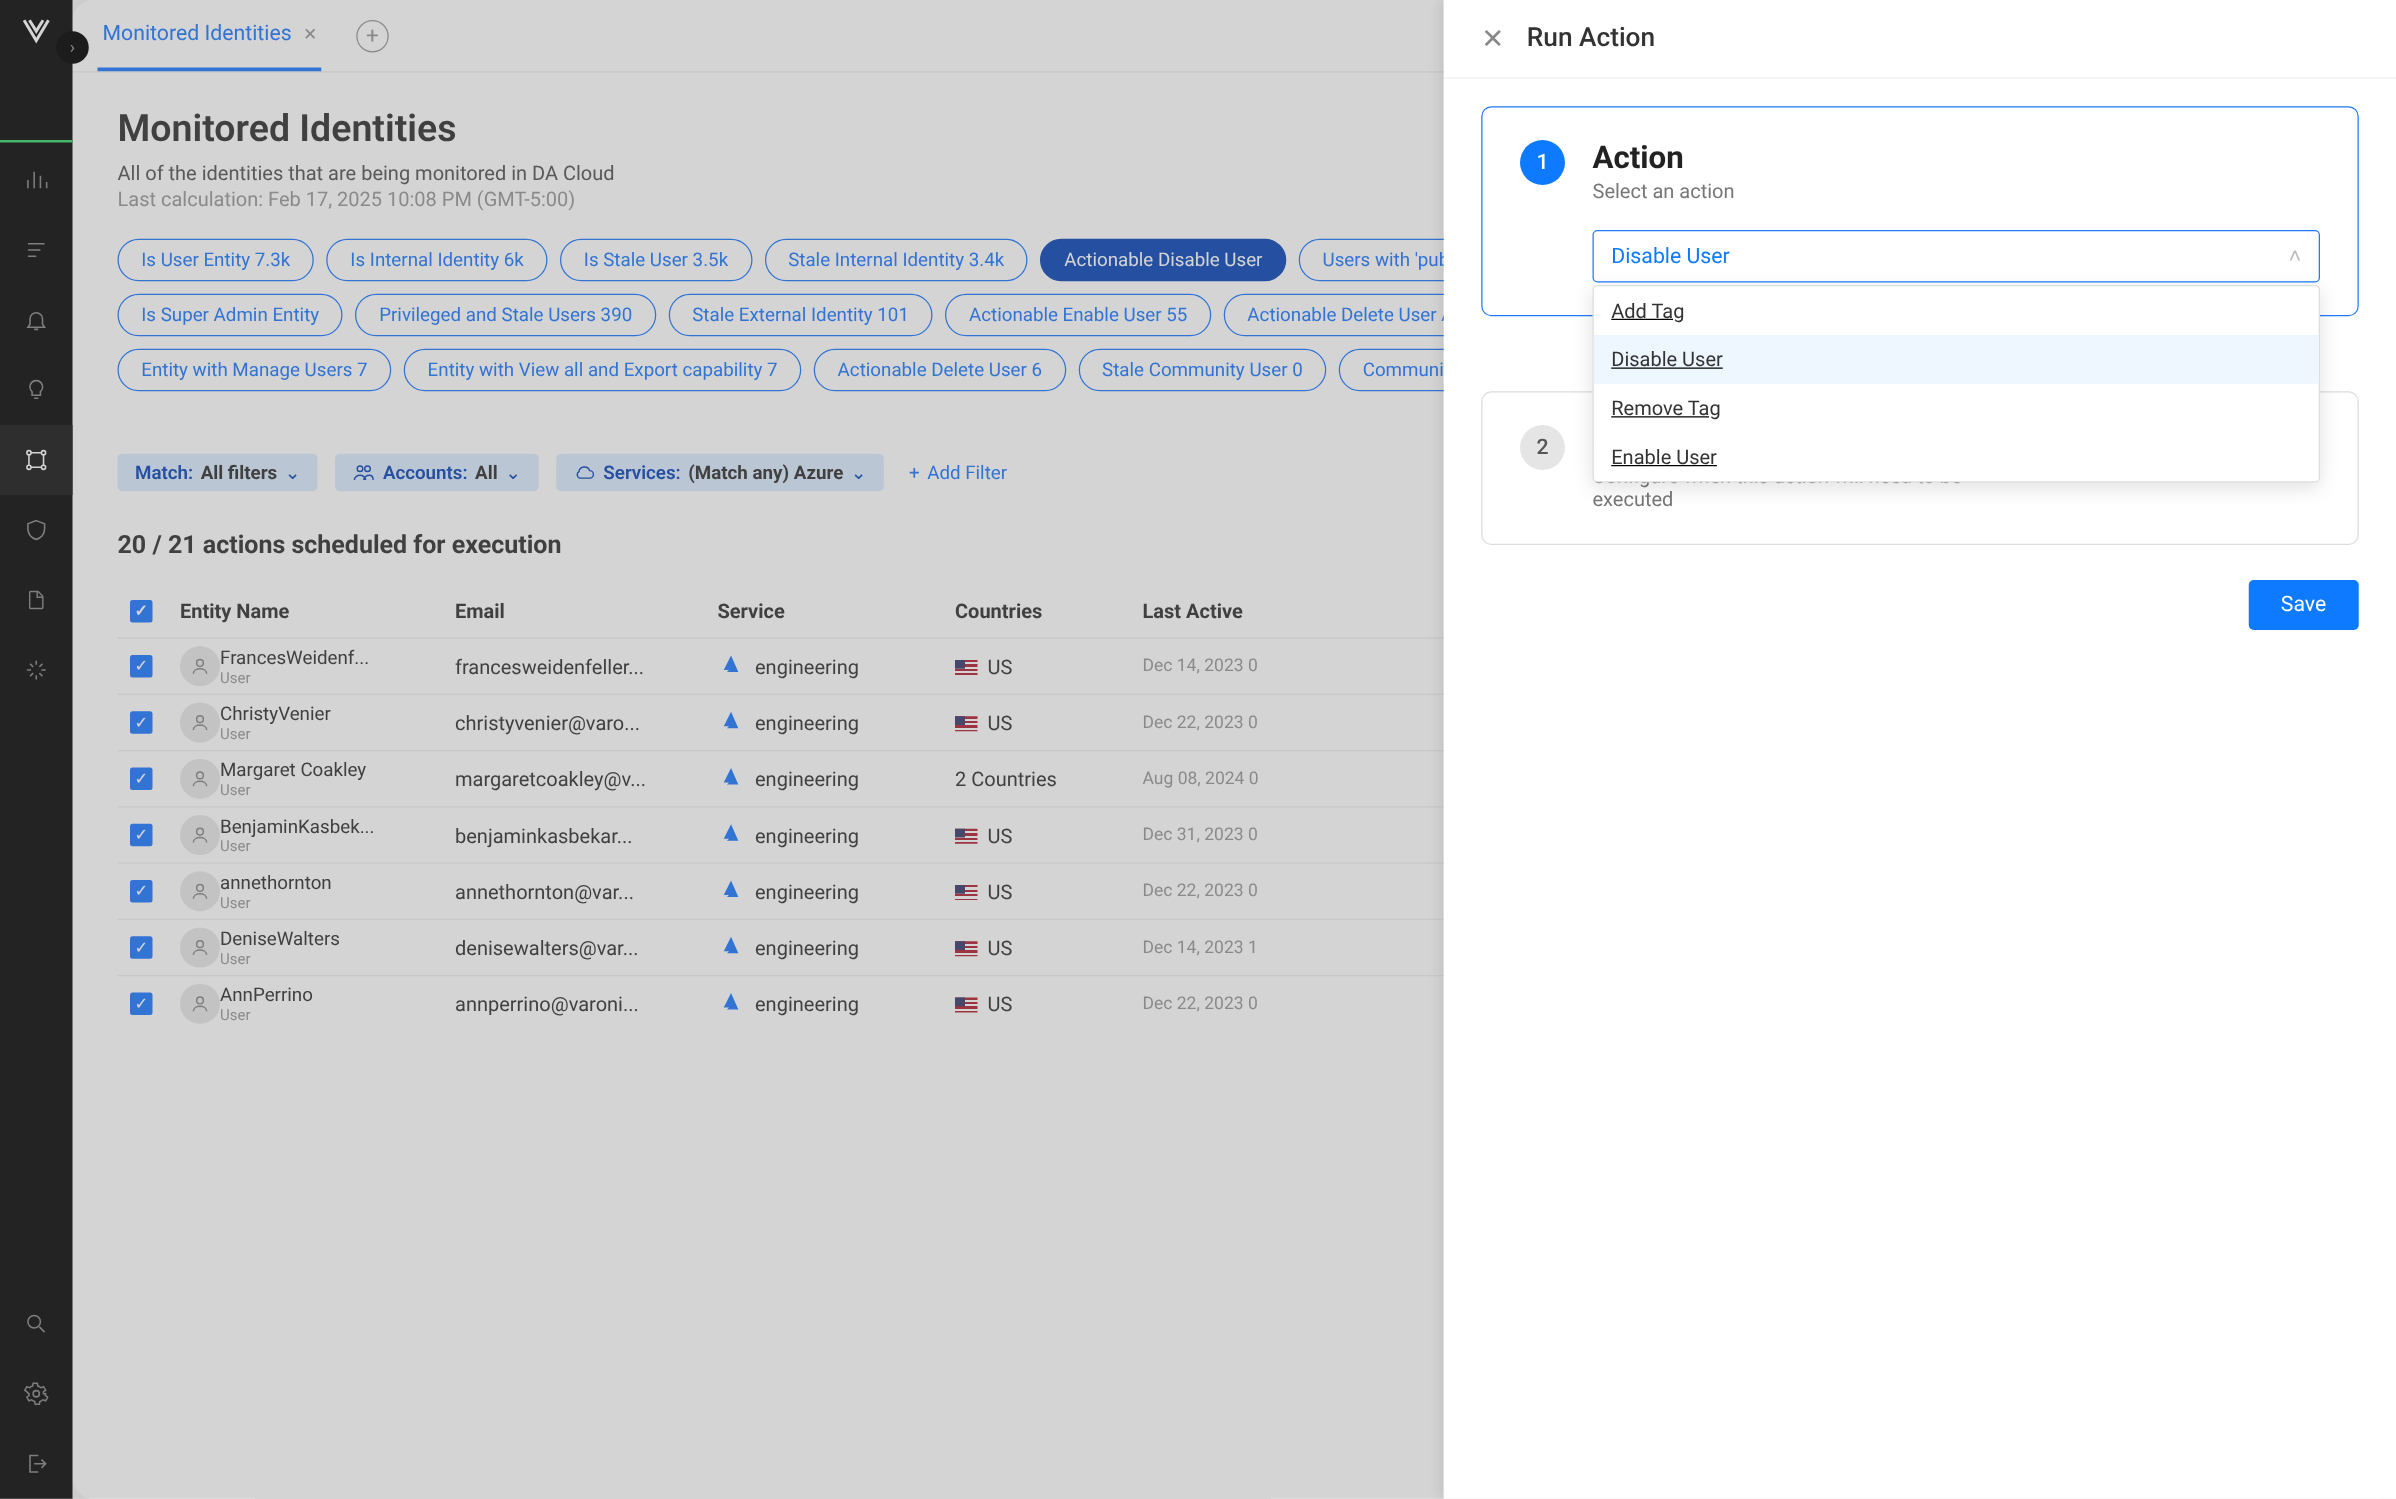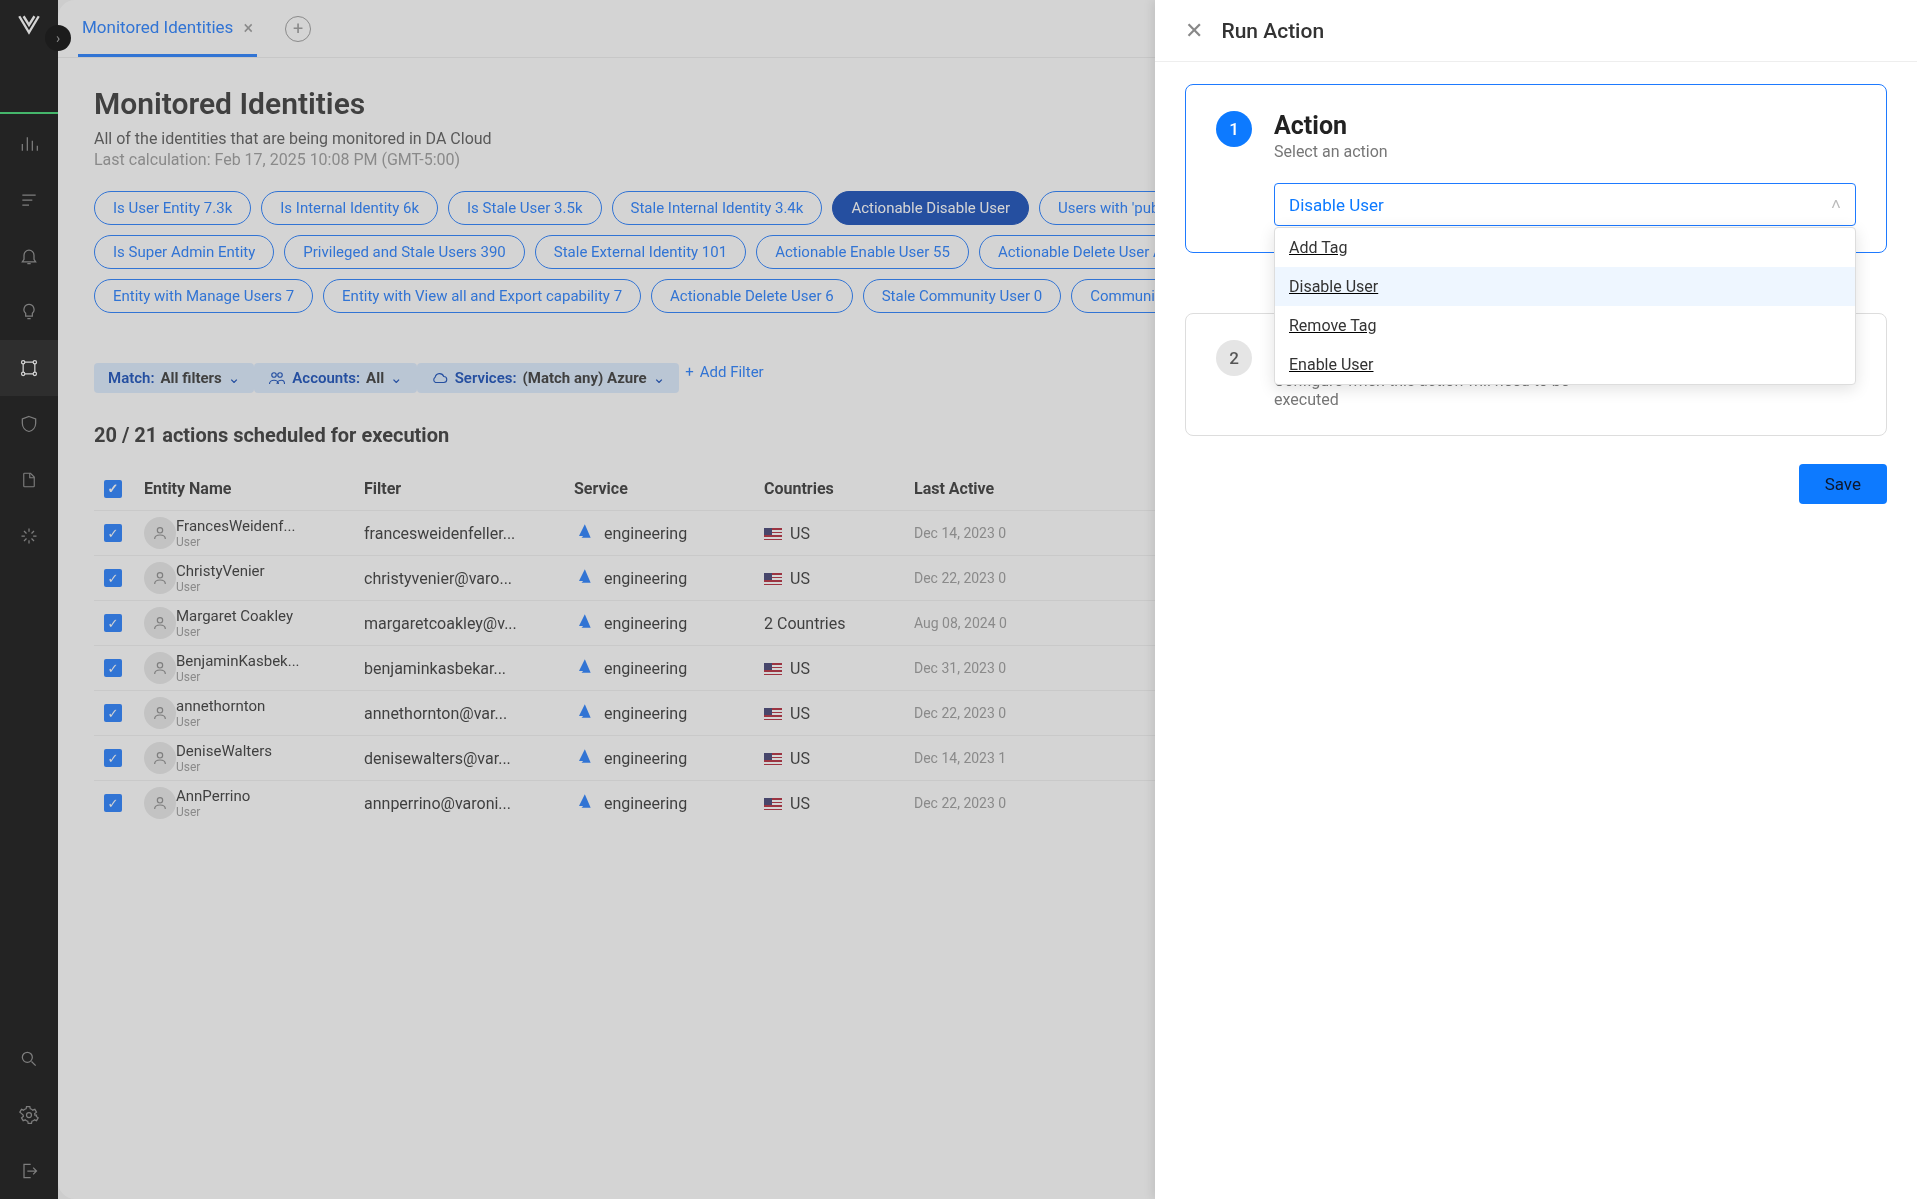--- a/index.html
+++ b/index.html
@@ -22,21 +22,21 @@
 
 .page-body { padding: 28px 36px; }
 .page-title { font-size: 30px; font-weight: 600; color: #333; margin-bottom: 8px; }
 .page-desc { font-size: 16px; color: #555; }
 .page-subdesc { font-size: 16px; color: #999; margin-top: 2px; }
 
 .pill-area { margin-top: 22px; display:flex; flex-wrap:wrap; gap: 10px 10px; }
 .pill { border: 1px solid #1e7aff; color: #1e7aff; border-radius: 20px; padding: 7px 18px; font-size: 15px; cursor:pointer; white-space:nowrap; }
 .pill.active { background: #0d47b8; color:#fff; border-color:#0d47b8; }
 
-.filter-bar { margin-top: 50px; display:flex; align-items:flex-start; }
+.filter-bar { margin-top: 50px; display:flex; gap:14px; align-items:center; }
 .filter-chip { background:#dcecff; border-radius:4px; padding:6px 14px; display:flex; align-items:center; gap:6px; color:#0d47b8; font-size:15px; }
 .filter-chip .label-strong { font-weight:600; }
 .filter-chip .label-plain { color:#333; font-weight:700; }
 .add-filter { color:#1e7aff; font-size:15px; display:flex; align-items:center; gap:6px; cursor:pointer; margin-left:6px; }
 
 .schedule-text { margin-top: 30px; font-size: 20px; font-weight:700; color:#333; }
 
 .table { margin-top: 20px; }
 .table-head, .table-row { display:grid; grid-template-columns: 50px 220px 210px 190px 150px 190px; align-items:center; }
 .table-head { font-weight:700; color:#333; font-size:16px; padding: 12px 0; }
@@ -69,21 +69,21 @@
 .step-sub { font-size:16px; color:#777; margin-top:2px; }
 .step-edit { margin-left:auto; border:1px solid #ddd; background:#fff; padding:5px 16px; border-radius:4px; color:#888; font-size:14px; cursor:pointer; }
 
 .select-wrap { margin-top: 22px; margin-left: 58px; position:relative; }
 .select-box { border:1.5px solid #1e7aff; border-radius:4px; padding:10px 14px; font-size:17px; color:#0d7aff; display:flex; align-items:center; justify-content:space-between; cursor:pointer; background:#fff; }
 .select-box .chev { color:#bbb; }
 .dropdown { position:absolute; left:0; right:0; top:44px; background:#fff; border:1px solid #ddd; border-radius:4px; box-shadow:0 4px 16px rgba(0,0,0,0.12); z-index:10;text-decoration:underline; }
 .dd-item { padding:10px 14px; font-size:16px; color:#333; cursor:pointer; }
 .dd-item:hover, .dd-item.sel { background:#eef6ff; }
 
-.save-btn { background:#0d7aff; color:#0f172a; border:none; border-radius:4px; padding:10px 26px; font-size:17px; cursor:pointer; float:right; }
+.save-btn { background:#0d7aff; color:#ffffff; border:none; border-radius:4px; padding:10px 26px; font-size:17px; cursor:pointer; float:right; }
 
 .ellipsis { white-space:nowrap; overflow:hidden; text-overflow:ellipsis; }
 </style>
 </head>
 <body>
 
 <div class="left-rail">
   <div class="rail-logo">
     <svg width="26" height="26" viewBox="0 0 24 24">
         <path d="M3 3 L12 18 L21 3" stroke="#fff" stroke-width="2.2" fill="none"></path>
@@ -226,21 +226,21 @@
     </div>
 
     <div class="schedule-text">20 / 21 actions scheduled for execution</div>
 
     <div class="table">
       <div class="table-head">
         <div>
             <div class="checkbox">✓</div>
           </div>
         <div>Entity Name</div>
-        <div>Filter</div>
+        <div>Email</div>
         <div>Service</div>
         <div>Countries</div>
         <div>Last Active</div>
       </div>
       <div id="table-body">
           <div class="table-row">
             <div>
               <div class="checkbox">✓</div>
             </div>
             <div class="entity-cell">

